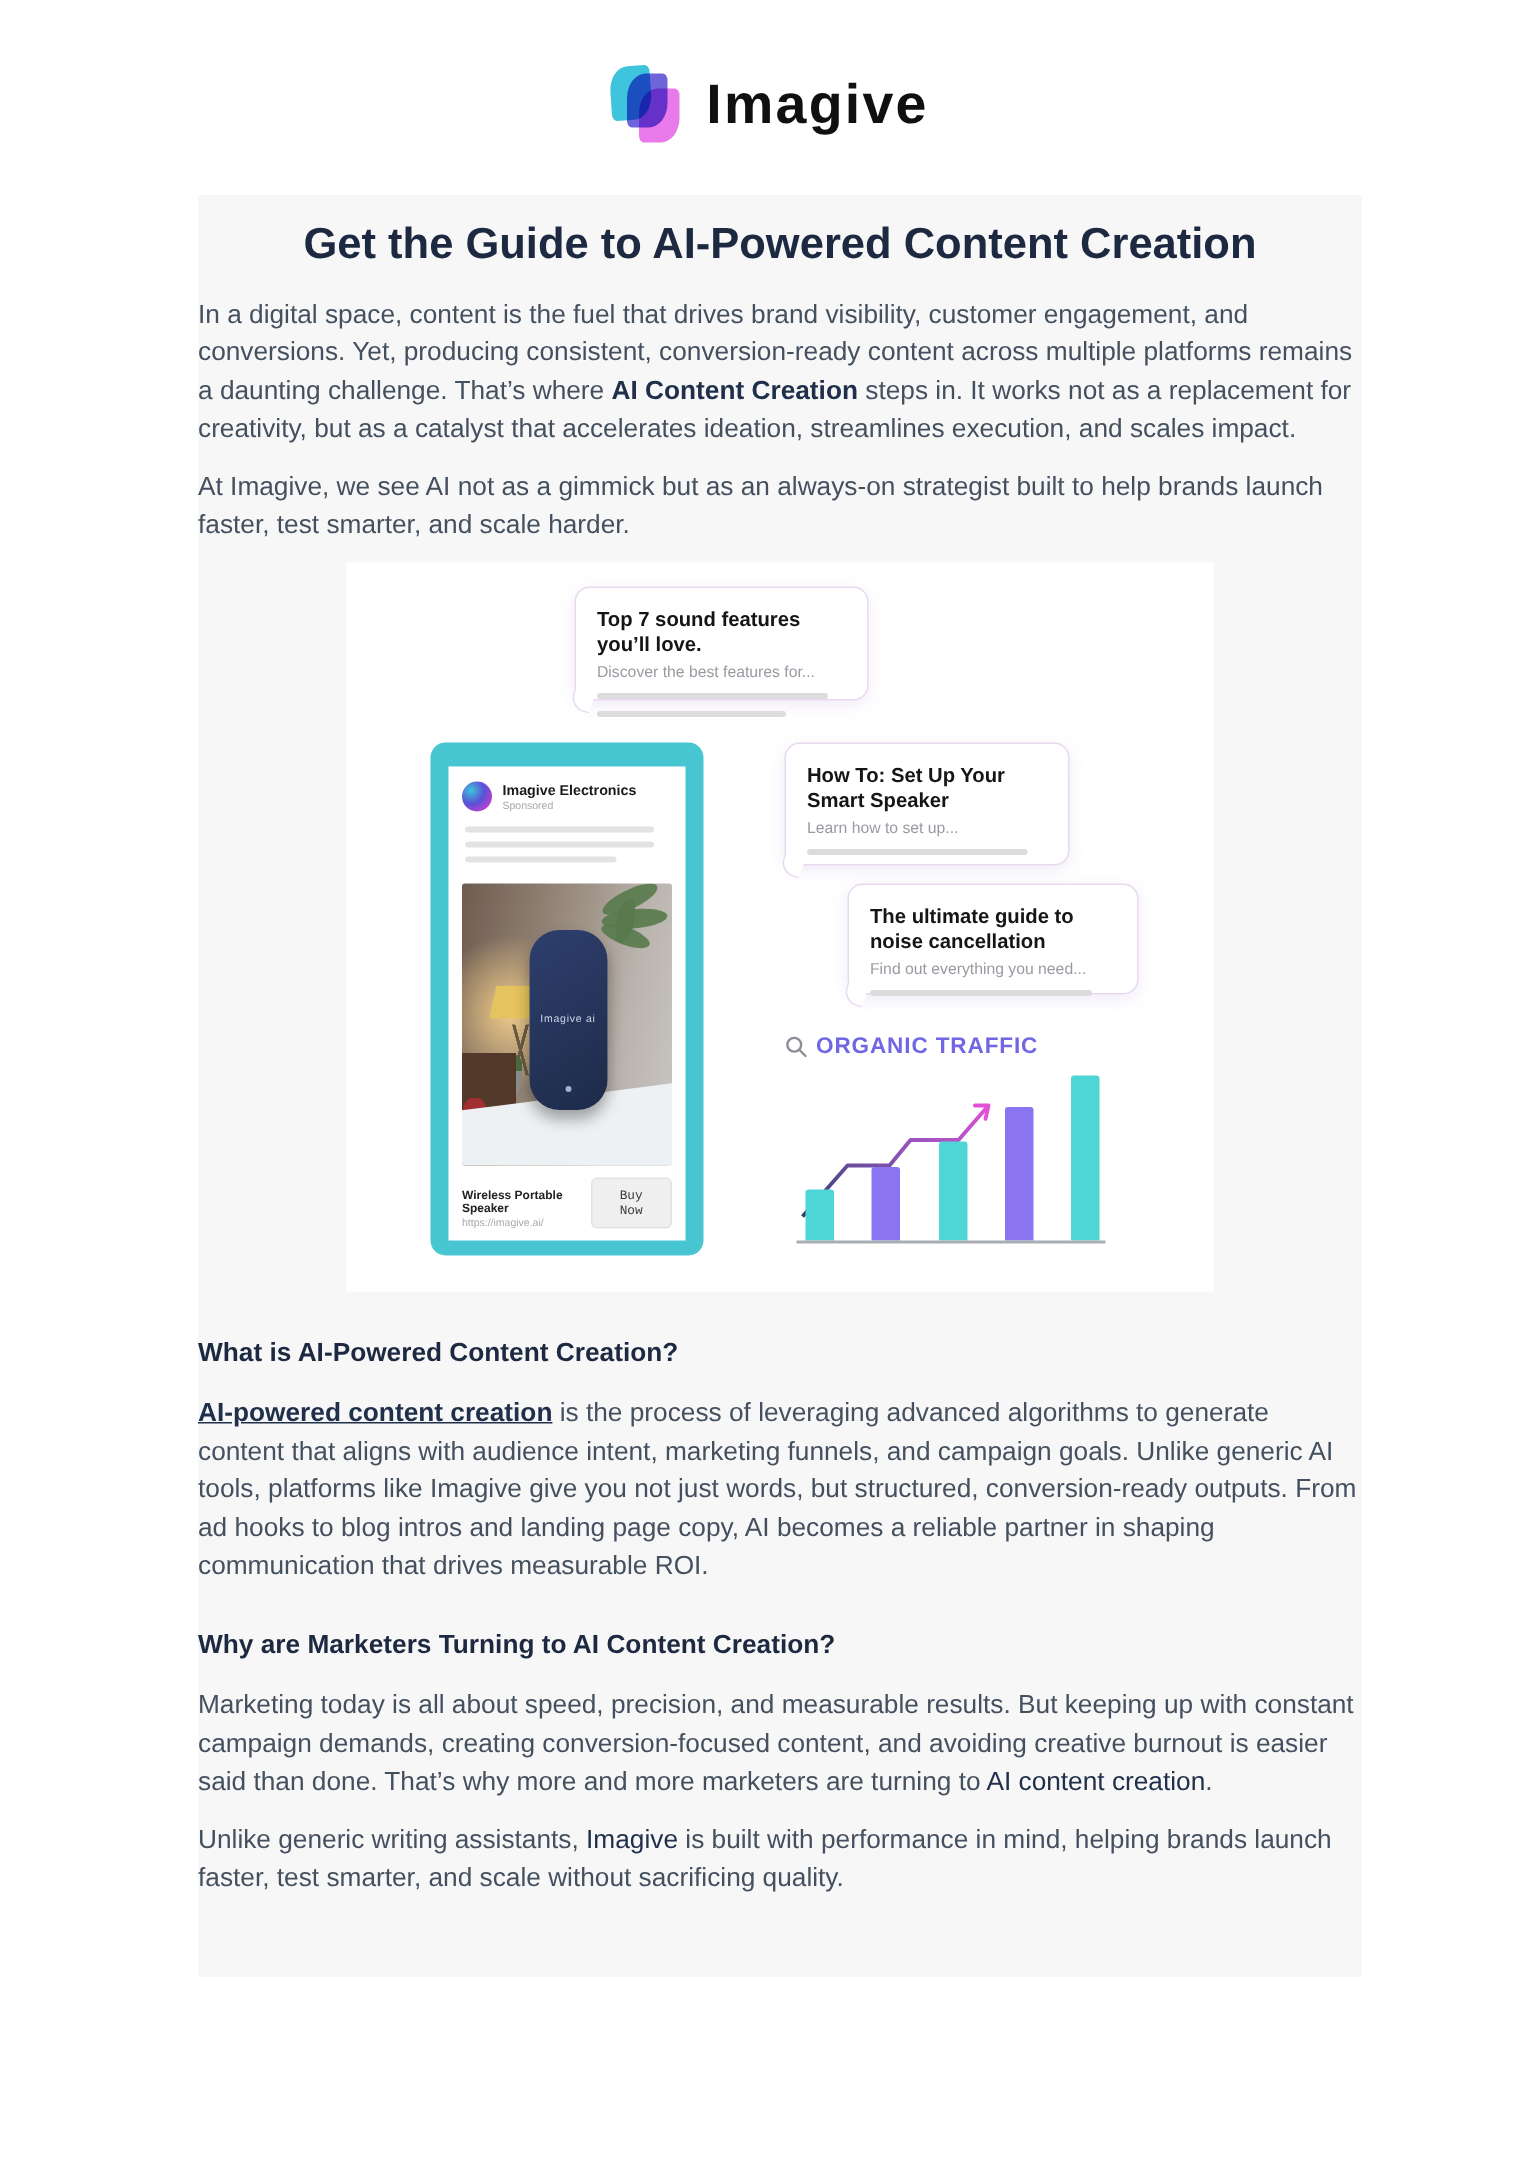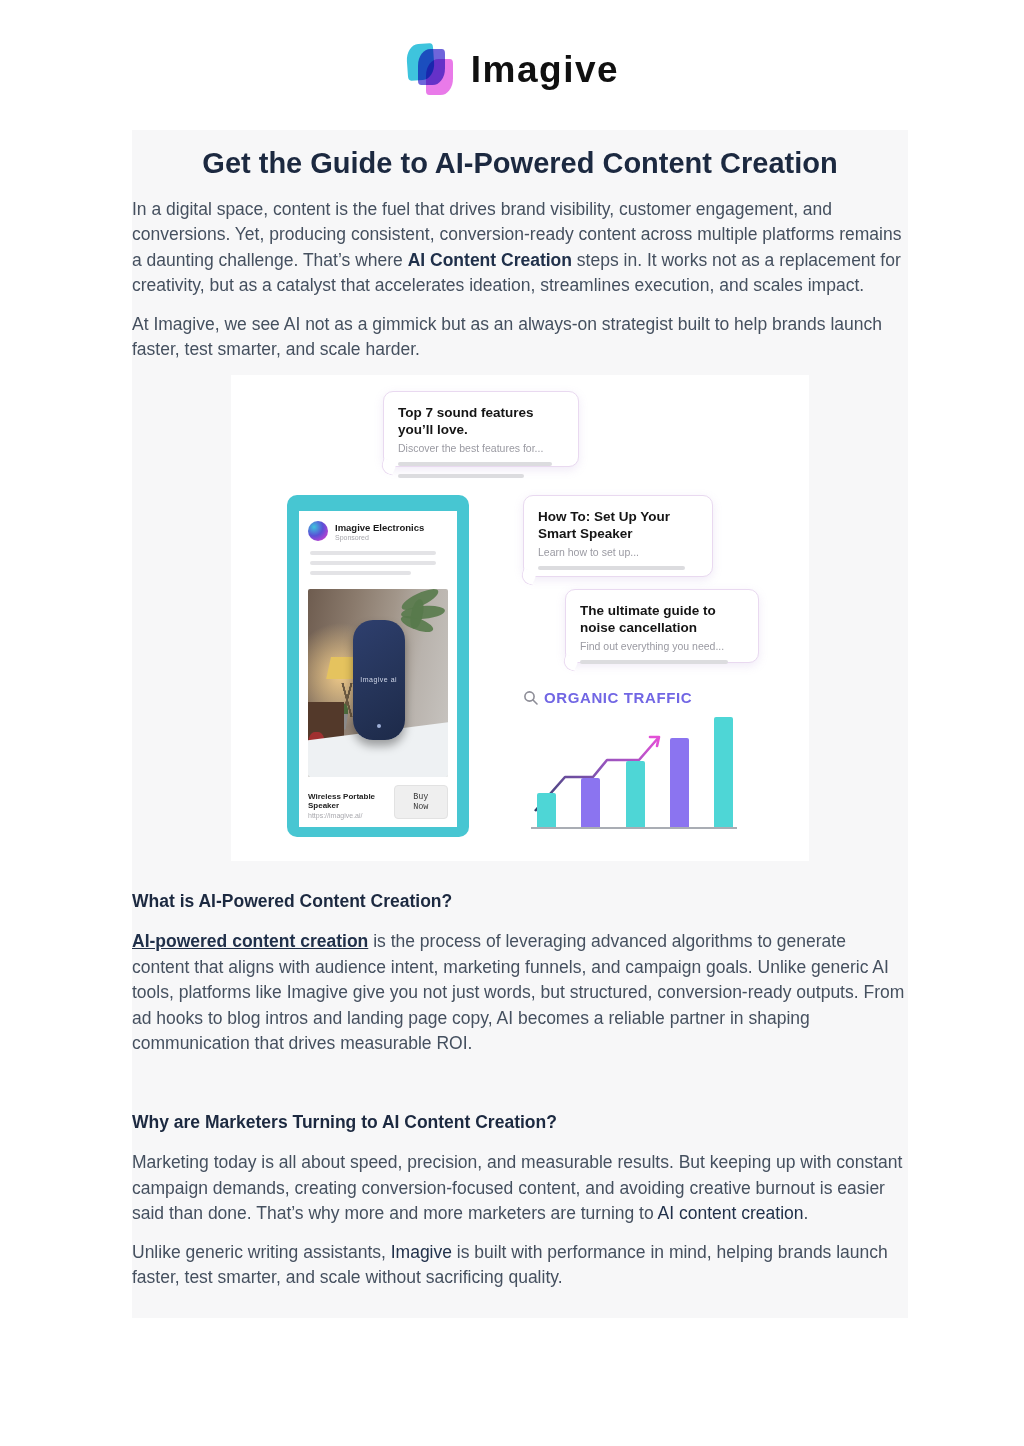--- a/index.html
+++ b/index.html
@@ -16,21 +16,21 @@
   .logo-text { font-size:37px; font-weight:600; color:#101010; letter-spacing:1.5px; }
 
   
   .content { position:absolute; left:132px; top:130px; width:776px; min-height:1188px; background:#f7f7f8; padding:14px 0 14px; }
   h1 { font-size:29px; line-height:38px; font-weight:700; color:#1c2940; text-align:center; margin:0 0 15px; }
   .content p { font-size:17.5px; line-height:25.4px; color:#45505f; margin:0 0 13px; }
   h2 { font-size:17.5px; line-height:24px; font-weight:700; color:#1c2940; margin:0 0 16px; }
   .b-dark { font-weight:700; color:#20304a; }
   .t-dark { color:#20304a; }
   .u-link { font-weight:700; color:#20304a; text-decoration:underline; cursor:pointer; }
-  .gap-top { margin-top:54px; }
+  .gap-top { margin-top:28px; }
 
   
   .hero { position:relative; width:578px; height:486px; margin:12px auto 28px; background:#ffffff; }
 
   
   .bubble { position:absolute; background:#fff; border:1.5px solid #e9d9f0; border-radius:10px;
             box-shadow:0 3px 10px rgba(170,140,210,.18); padding:12px 14px 10px; }
   .bubble:after { content:""; position:absolute; left:-3px; bottom:-8px; width:13px; height:13px; background:#fff;
             border-left:1.5px solid #e9d9f0; border-bottom:1.5px solid #e9d9f0; border-radius:0 0 0 10px;
             transform:rotate(18deg); }

